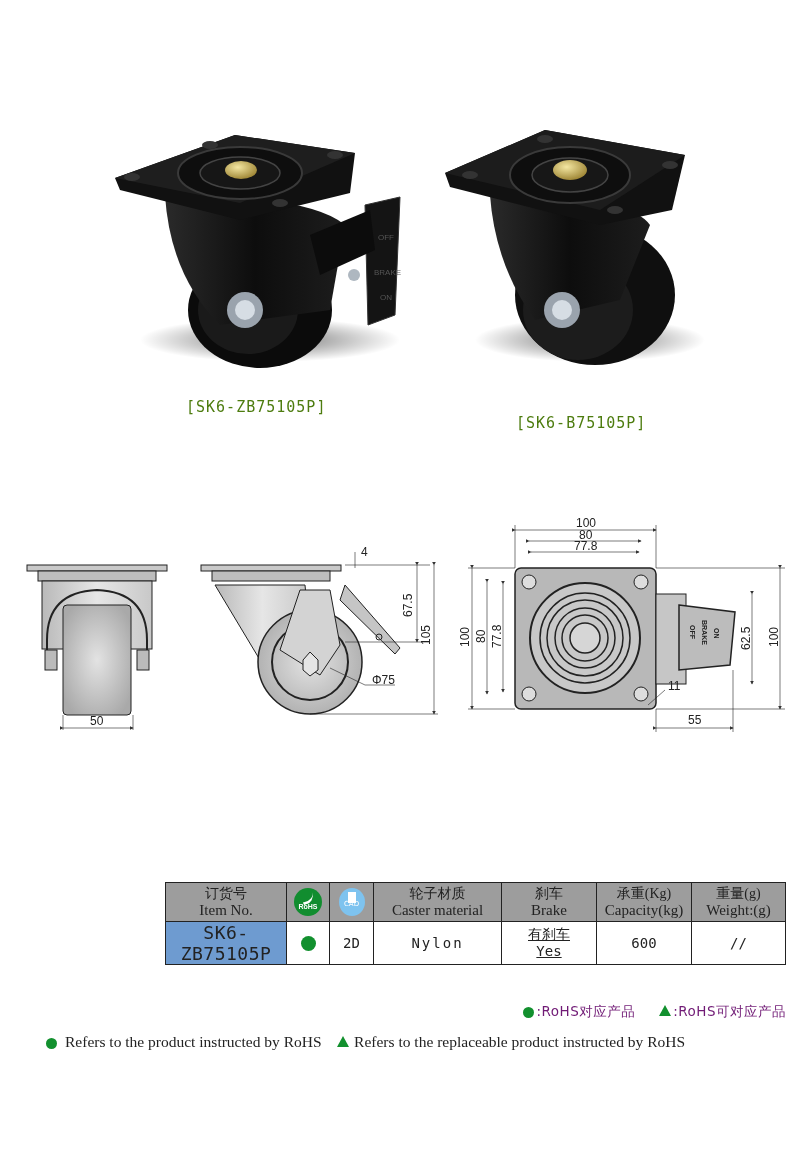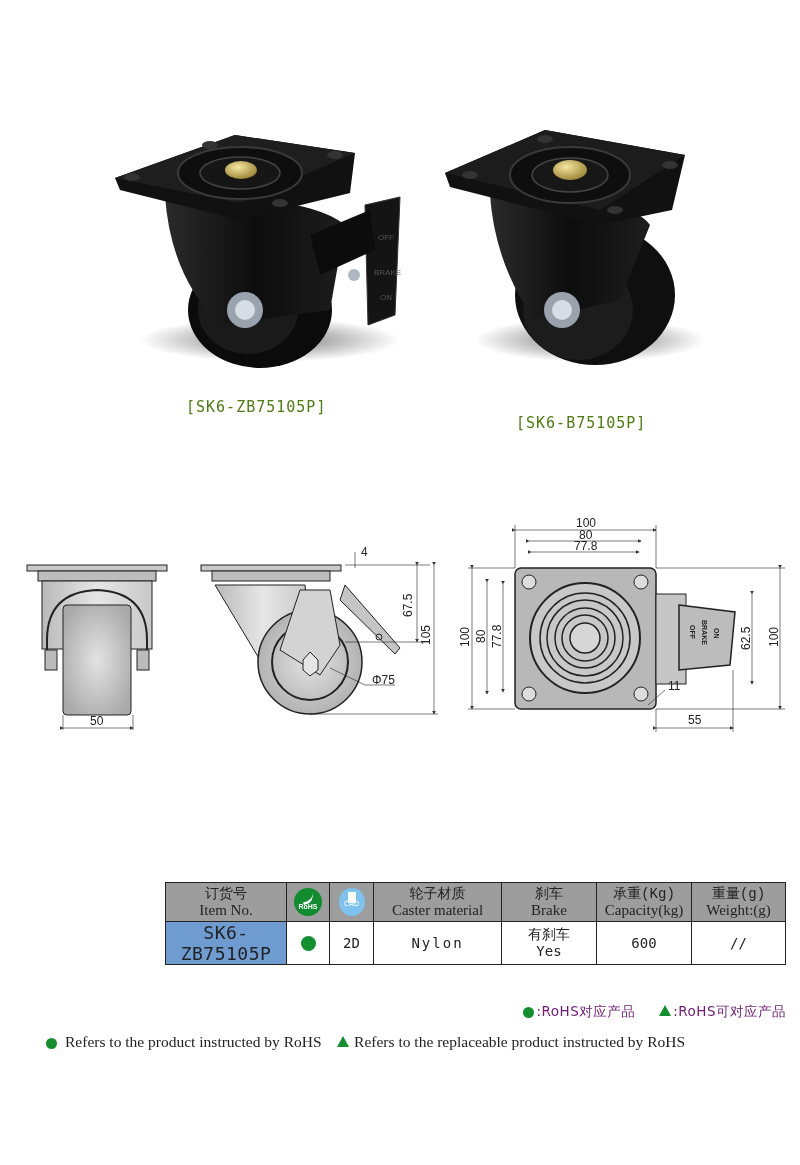--- a/index.html
+++ b/index.html
@@ -4,24 +4,24 @@
 <style>
   html,body{margin:0;padding:0;background:#fff;}
   body{width:800px;height:1165px;position:relative;overflow:hidden;font-family:"Liberation Sans",sans-serif;color:#222;}
   .abs{position:absolute;}
   .photo-label{position:absolute;font-family:"DejaVu Sans Mono","Liberation Mono",monospace;font-size:15px;letter-spacing:1px;color:#4d7c0f;}
   svg text{font-family:"Liberation Sans",sans-serif;}
   
   .spec{position:absolute;left:165px;top:882px;border-collapse:collapse;}
   .spec td{border:1.5px solid #222;text-align:center;padding:0;}
   .spec .hd td{background:#9d9d9d;height:38px;font-family:"Liberation Serif",serif;font-size:15px;line-height:16px;color:#222;}
-  .spec .hd .cn{display:block;font-family:Liberation Mono, monospace;font-size:14px;}
+  .spec .hd .cn{display:block;font-family:Liberation Serif, serif;font-size:14px;}
   .spec .row td{height:39px;background:#fff;font-family:"DejaVu Sans Mono","Liberation Mono",monospace;font-size:14px;color:#222;}
   .spec .row td.item{background:#6e9bd0;font-size:18px;letter-spacing:0.5px;}
-  .spec .brk{line-height:17px;}
+  .spec .brk{line-height:17px;text-decoration:underline;}
   .spec .brk .cn{display:block;font-family:"DejaVu Sans",sans-serif;font-size:14px;}
   .dot{display:inline-block;width:15px;height:15px;border-radius:50%;background:#12902e;vertical-align:middle;}
   .rohs-badge{display:inline-block;width:28px;height:28px;border-radius:50%;background:#118d2f;color:#fff;font-family:"Liberation Sans",sans-serif;font-weight:bold;font-size:7px;line-height:8px;position:relative;vertical-align:middle;}
   .rohs-badge .leaf{position:absolute;left:8px;top:5px;width:12px;height:8px;border-bottom:3px solid #fff;border-radius:0 0 10px 2px;transform:rotate(-15deg);}
   .rohs-badge .t{position:absolute;left:0;right:0;bottom:5px;text-align:center;}
   .cad-badge{display:inline-block;width:26px;height:28px;border-radius:50%;background:#7ec3ef;color:#fff;font-size:7px;position:relative;vertical-align:middle;}
   .cad-badge .doc{position:absolute;left:9px;top:4px;width:8px;height:11px;background:#fff;}
   .cad-badge .t{position:absolute;left:0;right:0;bottom:4px;font-family:"DejaVu Sans",sans-serif;}
   .legend-cn{position:absolute;right:14px;top:1003px;font-family:"DejaVu Sans",sans-serif;font-size:13.5px;color:#701a75;letter-spacing:0.5px;}
   .legend-en{position:absolute;left:46px;top:1021px;font-family:"Liberation Serif",serif;font-size:15.5px;color:#222;white-space:nowrap;margin-top:12px;}

